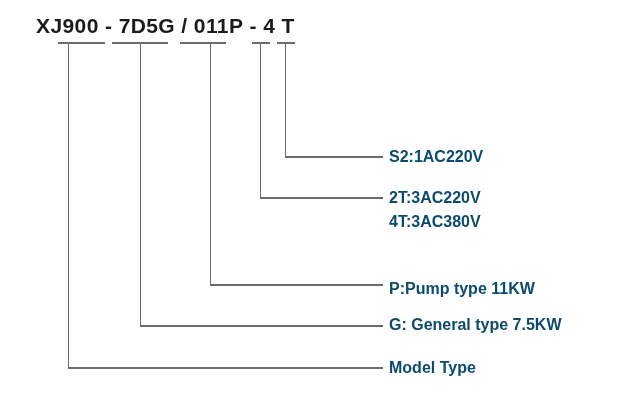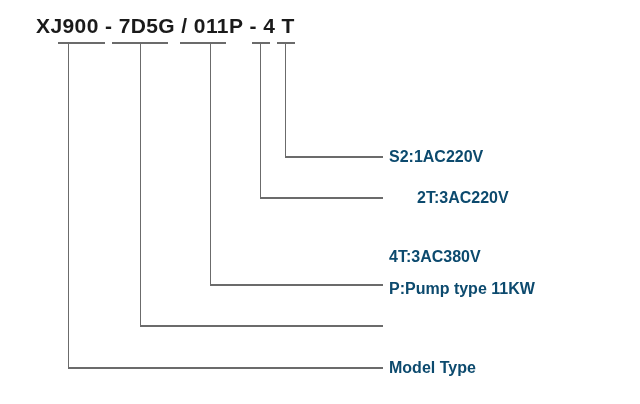--- a/index.html
+++ b/index.html
@@ -40,22 +40,22 @@
   .callout-label {
     position: absolute;
     left: 389px;
     font-size: 16px;
     font-weight: 600;
     color: #0c4a6e;
     white-space: nowrap;
     line-height: 18px;
   }
   .lbl-s2    { top: 148px; }
-  .lbl-2t    { top: 189px; margin-left: 28px; }
-  .lbl-4t    { top: 248px; text-align: center; }
+  .lbl-2t    { top: 189px; }
+  .lbl-4t    { top: 213px; text-align: center; }
   .lbl-pump  { top: 280px; }
   .lbl-gen   { top: 316px; }
   .lbl-model { top: 359px; }
 </style>
 </head>
 <body>
 
 <div id="diagram-root">
 
   <div class="model-code">
@@ -87,15 +87,16 @@
       <path d="M140.5 43 V326 H383"></path>
 
       <path d="M68.5 43 V368 H383"></path>
     </g>
   </svg>
 
   <div class="callout-label lbl-s2">S2:1AC220V</div>
   <div class="callout-label lbl-2t">2T:3AC220V</div>
   <div class="callout-label lbl-4t">4T:3AC380V</div>
   <div class="callout-label lbl-pump">P:Pump type 11KW</div>
+  <div class="callout-label lbl-gen">G: General type 7.5KW</div>
   <div class="callout-label lbl-model">Model Type</div>
 
 </div>
 
 </body></html>

